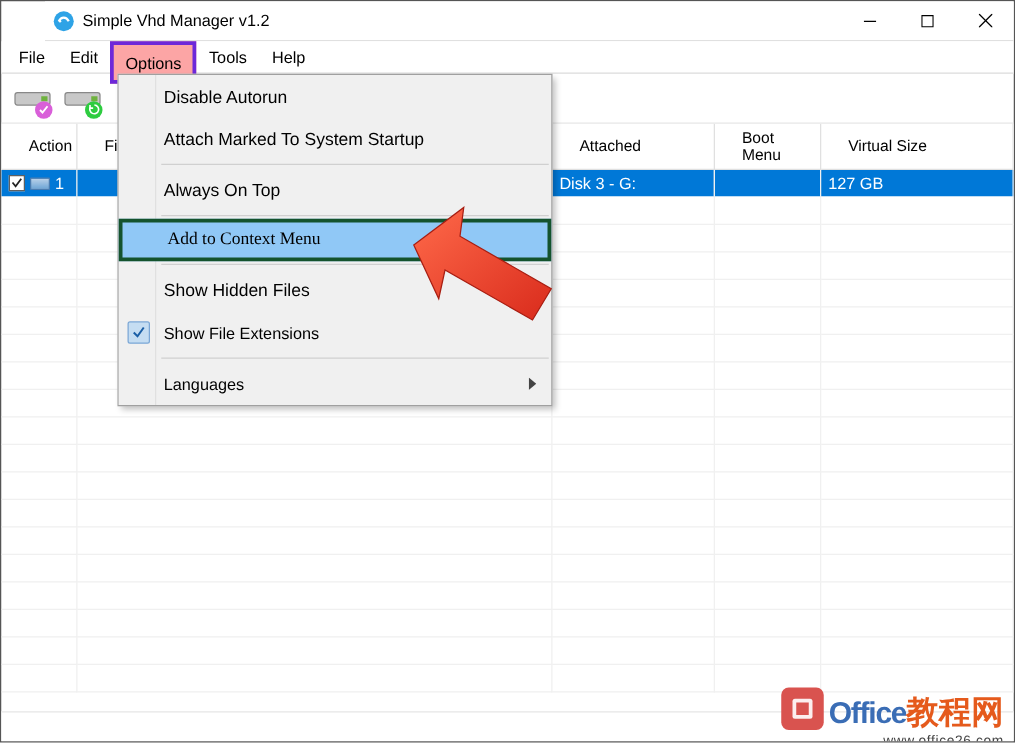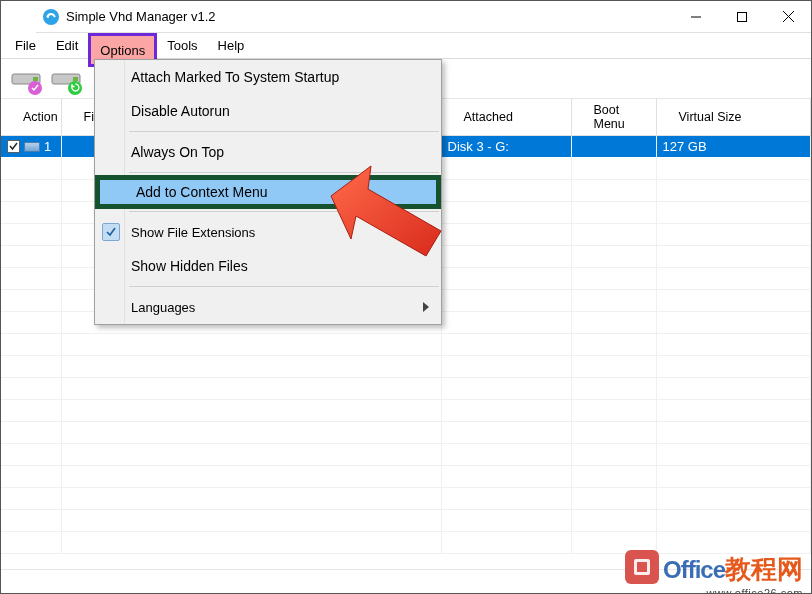--- a/index.html
+++ b/index.html
@@ -29,21 +29,21 @@
   td { font-size: 13px; padding: 3px 6px; border-right: 1px solid #f0f0f0; }
   tr.selected td { background: #0078d7; color: #fff; }
   tr.grid-row td { height: 22px; border-bottom: 1px solid #f0f0f0; }
   .act-cell { display: flex; align-items: center; gap: 4px; }
   .checkbox-icon { width:13px; height:13px; border:1px solid #606060; background:#fff; display:flex; align-items:center; justify-content:center; }
   .tinydrive { width:16px; height:10px; background:linear-gradient(#b8d0e8,#6fa6d6); border:1px solid #4a7cb0; border-radius:1px; }
   
   .dropdown { position: absolute; top: 58px; left: 93px; width: 348px; background: #f0f0f0; border: 1px solid #a0a0a0; box-shadow: 3px 3px 5px rgba(0,0,0,0.25); z-index: 100; }
   .dropdown .gutter { width: 30px; position:absolute; left:0; top:0; bottom:0; background:#f0f0f0; border-right:1px solid #e0e0e0; }
   .dd-item { height: 34px; display: flex; align-items: center; padding-left: 36px; position: relative; font-size: 14px; }
-  .dd-item.highlight { background:#90c8f6; border:5px solid #14532d; margin:-1px 0; }
+  .dd-item.highlight { background:#90c8f6; border:3px solid #14532d; margin:-1px 0;font-family:Liberation Serif, serif; }
   .dd-sep { height:1px; background:#d0d0d0; margin: 3px 2px 3px 34px; }
   .dd-check { position:absolute; left:7px; width:18px; height:18px; border:1px solid #7ba7d6; background:#c5ddf2; border-radius:2px; display:flex; align-items:center; justify-content:center; }
   .dd-arrow { position:absolute; right:12px; }
   
   .red-arrow { position: absolute; top: 160px; left: 315px; z-index: 200; pointer-events: none; }
   
   .footer { position:absolute; bottom:0; left:0; right:0; height:24px; display:flex; align-items:center; border-top:1px solid #e6e6e6; background:#fff; }
   .watermark { position:absolute; right:8px; bottom:-6px; display:flex; align-items:baseline; z-index:50; pointer-events:none; }
   .wm-icon { width:34px; height:34px; background:#d9534f; border-radius:6px; display:flex; align-items:center; justify-content:center; margin-right:4px; }
   .wm-text1 { font-size:24px; font-weight:bold; color:#3a6db5; letter-spacing:-1px; }
@@ -279,36 +279,36 @@
           <td></td>
           <td></td>
           <td></td>
         </tr>
     </tbody>
   </table>
 </div>
 
 <div class="dropdown">
   <div class="gutter"></div>
+  <div class="dd-item">Disable Autorun</div>
   <div class="dd-item">Attach Marked To System Startup</div>
-  <div class="dd-item">Disable Autorun</div>
   <div class="dd-sep"></div>
   <div class="dd-item">Always On Top</div>
   <div class="dd-sep"></div>
   <div class="dd-item highlight">Add to Context Menu</div>
   <div class="dd-sep"></div>
+  <div class="dd-item">Show Hidden Files</div>
   <div class="dd-item">
     <span class="dd-check">
         <svg width="10" height="10">
           <path d="M1 5l3 3 5-7" stroke="#1b5fa6" stroke-width="1.6" fill="none"></path>
         </svg>
       </span>
     <span>Show File Extensions</span>
   </div>
-  <div class="dd-item">Show Hidden Files</div>
   <div class="dd-sep"></div>
   <div class="dd-item">
     <span>Languages</span>
     <span class="dd-arrow"><svg width="6" height="10">
           <path d="M0 0l6 5-6 5z" fill="#444"></path>
         </svg></span>
   </div>
 </div>
 
 <svg class="red-arrow" width="140" height="110">

